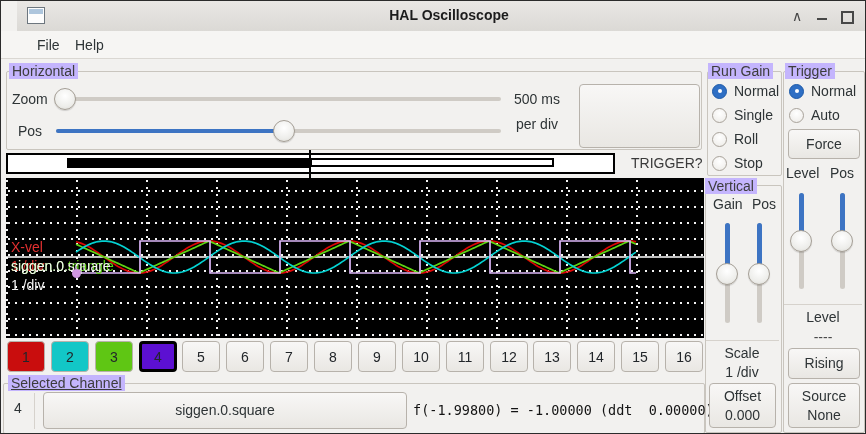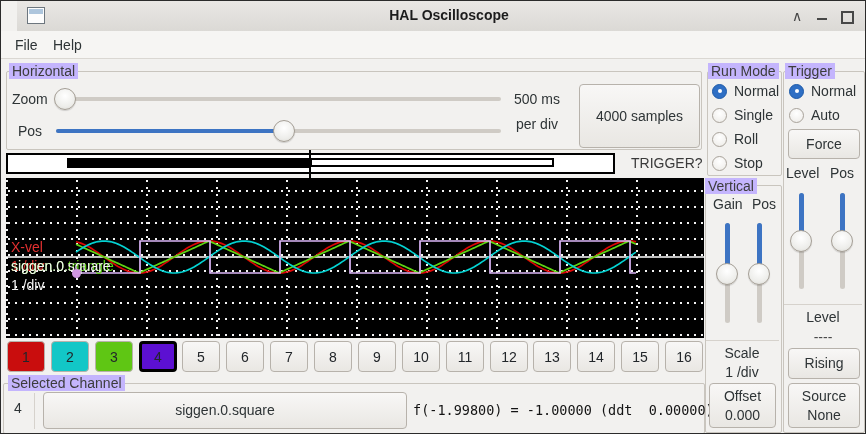--- a/index.html
+++ b/index.html
@@ -16,21 +16,21 @@
       font-size:14px;color:#474747;cursor:default;}
   .wc.shade{left:770px;}
   .wc.minim{left:795px;}
   .wc.maxim{left:819px;}
   .wc.close{left:842px;font-size:17px;}
   .minbar{position:absolute;left:5px;top:17px;width:10px;height:2px;background:#474747;}
   .maxbox{position:absolute;left:5px;top:10px;width:9px;height:9px;border:2px solid #474747;}
   
   .menubar{position:absolute;left:0;top:30px;width:100%;height:27px;background:#f6f5f3;
            border-bottom:1px solid #dad7d2;}
-  .menuitem{position:absolute;top:5px;font-size:14px;color:#2e3436;padding:1px 4px;}
+  .menuitem{position:absolute;top:5px;font-size:14px;color:#2e3436;padding:1px 4px;margin-left:22px;}
   
   .groupbox{position:absolute;border:1px solid #c9c5be;border-radius:2px;}
   .grouplabel{position:absolute;font-size:14px;color:#3c3c3c;background:#c4b5fd;padding:0 3px;z-index:3;}
   
   .gbtn{position:absolute;background:linear-gradient(#f8f7f6,#e9e7e3);border:1px solid #b7b2ab;
         border-radius:4px;color:#2e3436;font-size:14px;text-align:center;box-sizing:border-box;
         display:flex;flex-direction:column;justify-content:center;line-height:19px;}
   
   .track{position:absolute;background:#cfcbc5;border-radius:3px;}
   .fill{position:absolute;background:#3d74c3;border-radius:3px;}
@@ -102,21 +102,20 @@
   <span class="lbl" style="left:11px;top:90px;">Zoom</span>
   <div class="track" style="left:55px;top:96px;width:445px;height:4px;"></div>
   <div class="handle" style="left:53px;top:87px;"></div>
   <span class="lbl" style="left:17px;top:122px;">Pos</span>
   <div class="track" style="left:55px;top:128px;width:445px;height:4px;"></div>
   <div class="fill" style="left:55px;top:128px;width:228px;height:4px;"></div>
   <div class="handle" style="left:272px;top:119px;"></div>
   <div class="lbl ctr" style="left:498px;top:90px;width:76px;">500 ms</div>
   <div class="lbl ctr" style="left:498px;top:115px;width:76px;">per div</div>
   <div class="gbtn" style="left:578px;top:83px;width:121px;height:64px;">
-    <span>4000 samples</span>
   </div>
 
   <div class="recbox"></div>
   <div class="recfill"></div>
   <div class="rechollow"></div>
   <div class="recmark"></div>
   <span class="triglabel">TRIGGER?</span>
 
   <div class="scope">
     <svg viewBox="0 0 698 160" width="698" height="160">
@@ -147,30 +146,30 @@
       <div class="chbtn" style="left: 401px;">10</div>
       <div class="chbtn" style="left: 445px;">11</div>
       <div class="chbtn" style="left: 489px;">12</div>
       <div class="chbtn" style="left: 532px;">13</div>
       <div class="chbtn" style="left: 576px;">14</div>
       <div class="chbtn" style="left: 620px;">15</div>
       <div class="chbtn" style="left: 664px;">16</div>
     </div>
 
   <div class="groupbox" style="left:2px;top:382px;width:700px;height:49px;"></div>
-  <span class="grouplabel" style="left:7px;top:374px;">Selected Channel</span>
+  <span class="grouplabel" style="left:7px;top:374px;text-decoration:underline;">Selected Channel</span>
   <span class="lbl" style="left:13px;top:399px;">4</span>
   <div class="sep" style="left:33px;top:392px;width:1px;height:36px;"></div>
   <div class="gbtn" style="left:42px;top:391px;width:364px;height:37px;">
     <span>siggen.0.square</span>
   </div>
   <span class="lbl mono" style="left:412px;top:401px;font-size:13.5px;white-space:pre;color:#141414;">f(-1.99800) = -1.00000 (ddt  0.00000)</span>
 
   <div class="groupbox" style="left:706px;top:70px;width:73px;height:103px;"></div>
-  <span class="grouplabel" style="left:707px;top:62px;">Run Mode</span>
+  <span class="grouplabel" style="left:707px;top:62px;">Run Gain</span>
   <div style="position:absolute;left:711px;top:82px;">
       <div class="radiorow">
         <span class="radio sel">
           <span class="rdot"></span>
         </span>
         <span class="radiolabel">Normal</span>
       </div>
       <div class="radiorow">
         <span class="radio"></span>
         <span class="radiolabel">Single</span>

